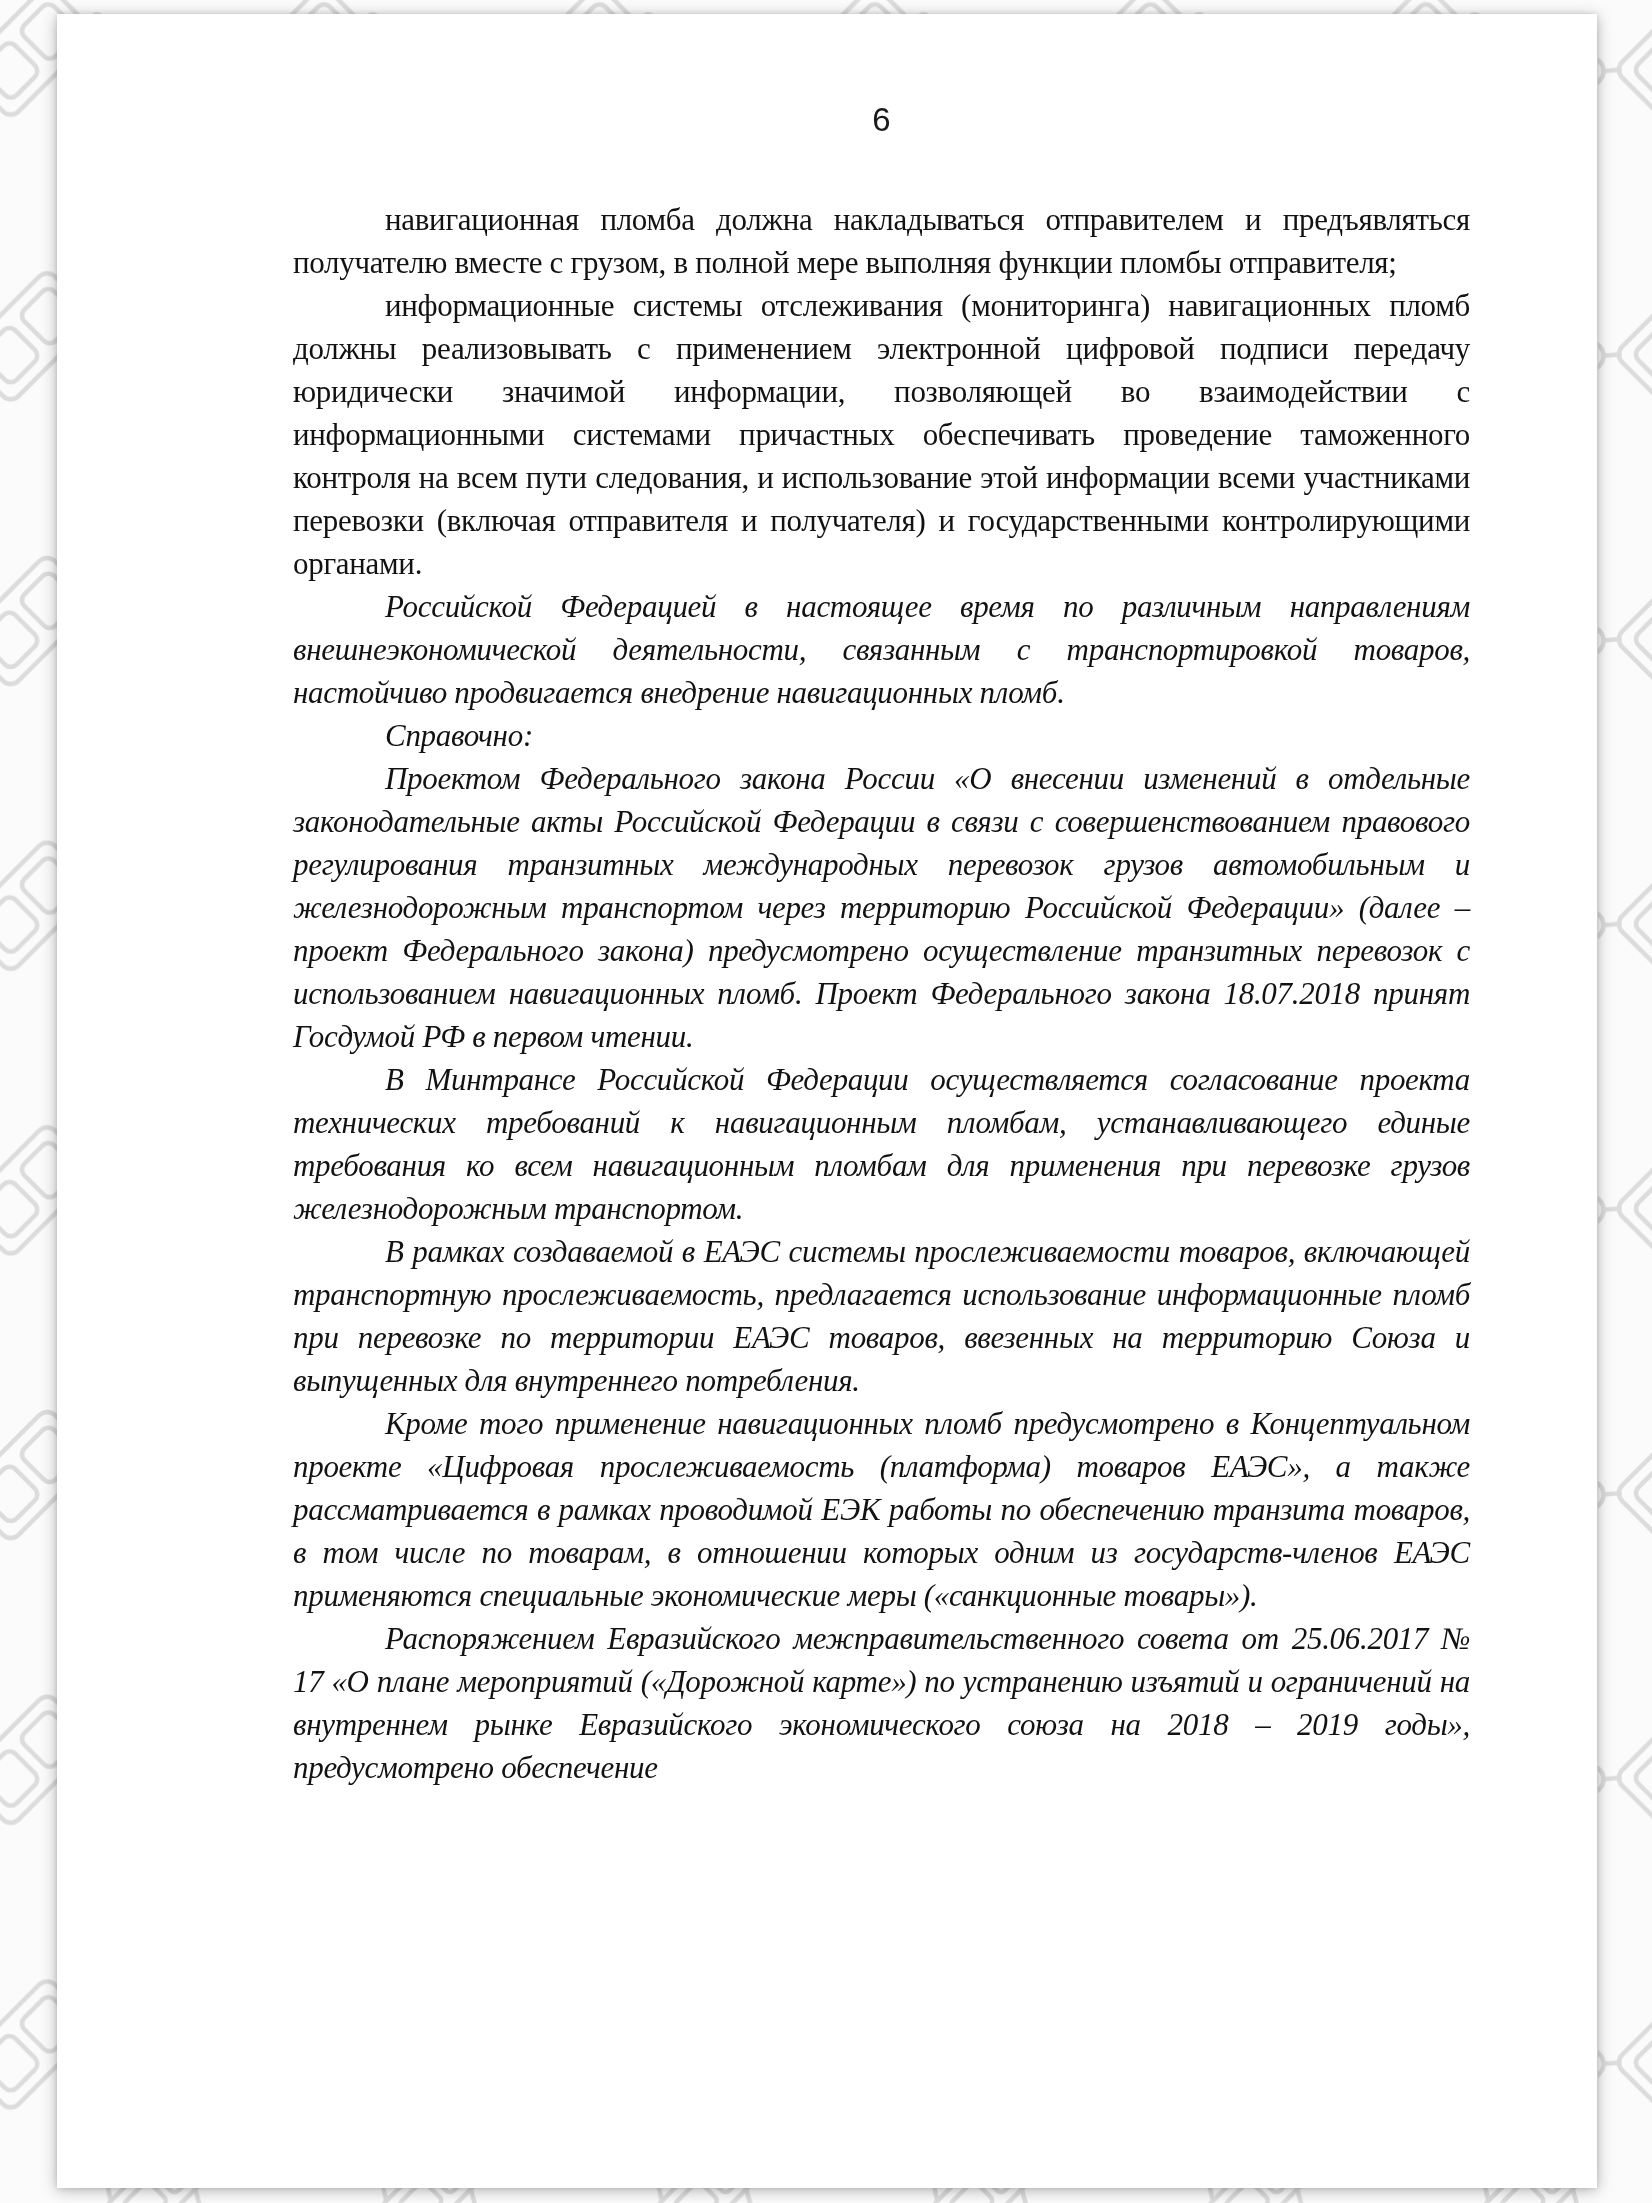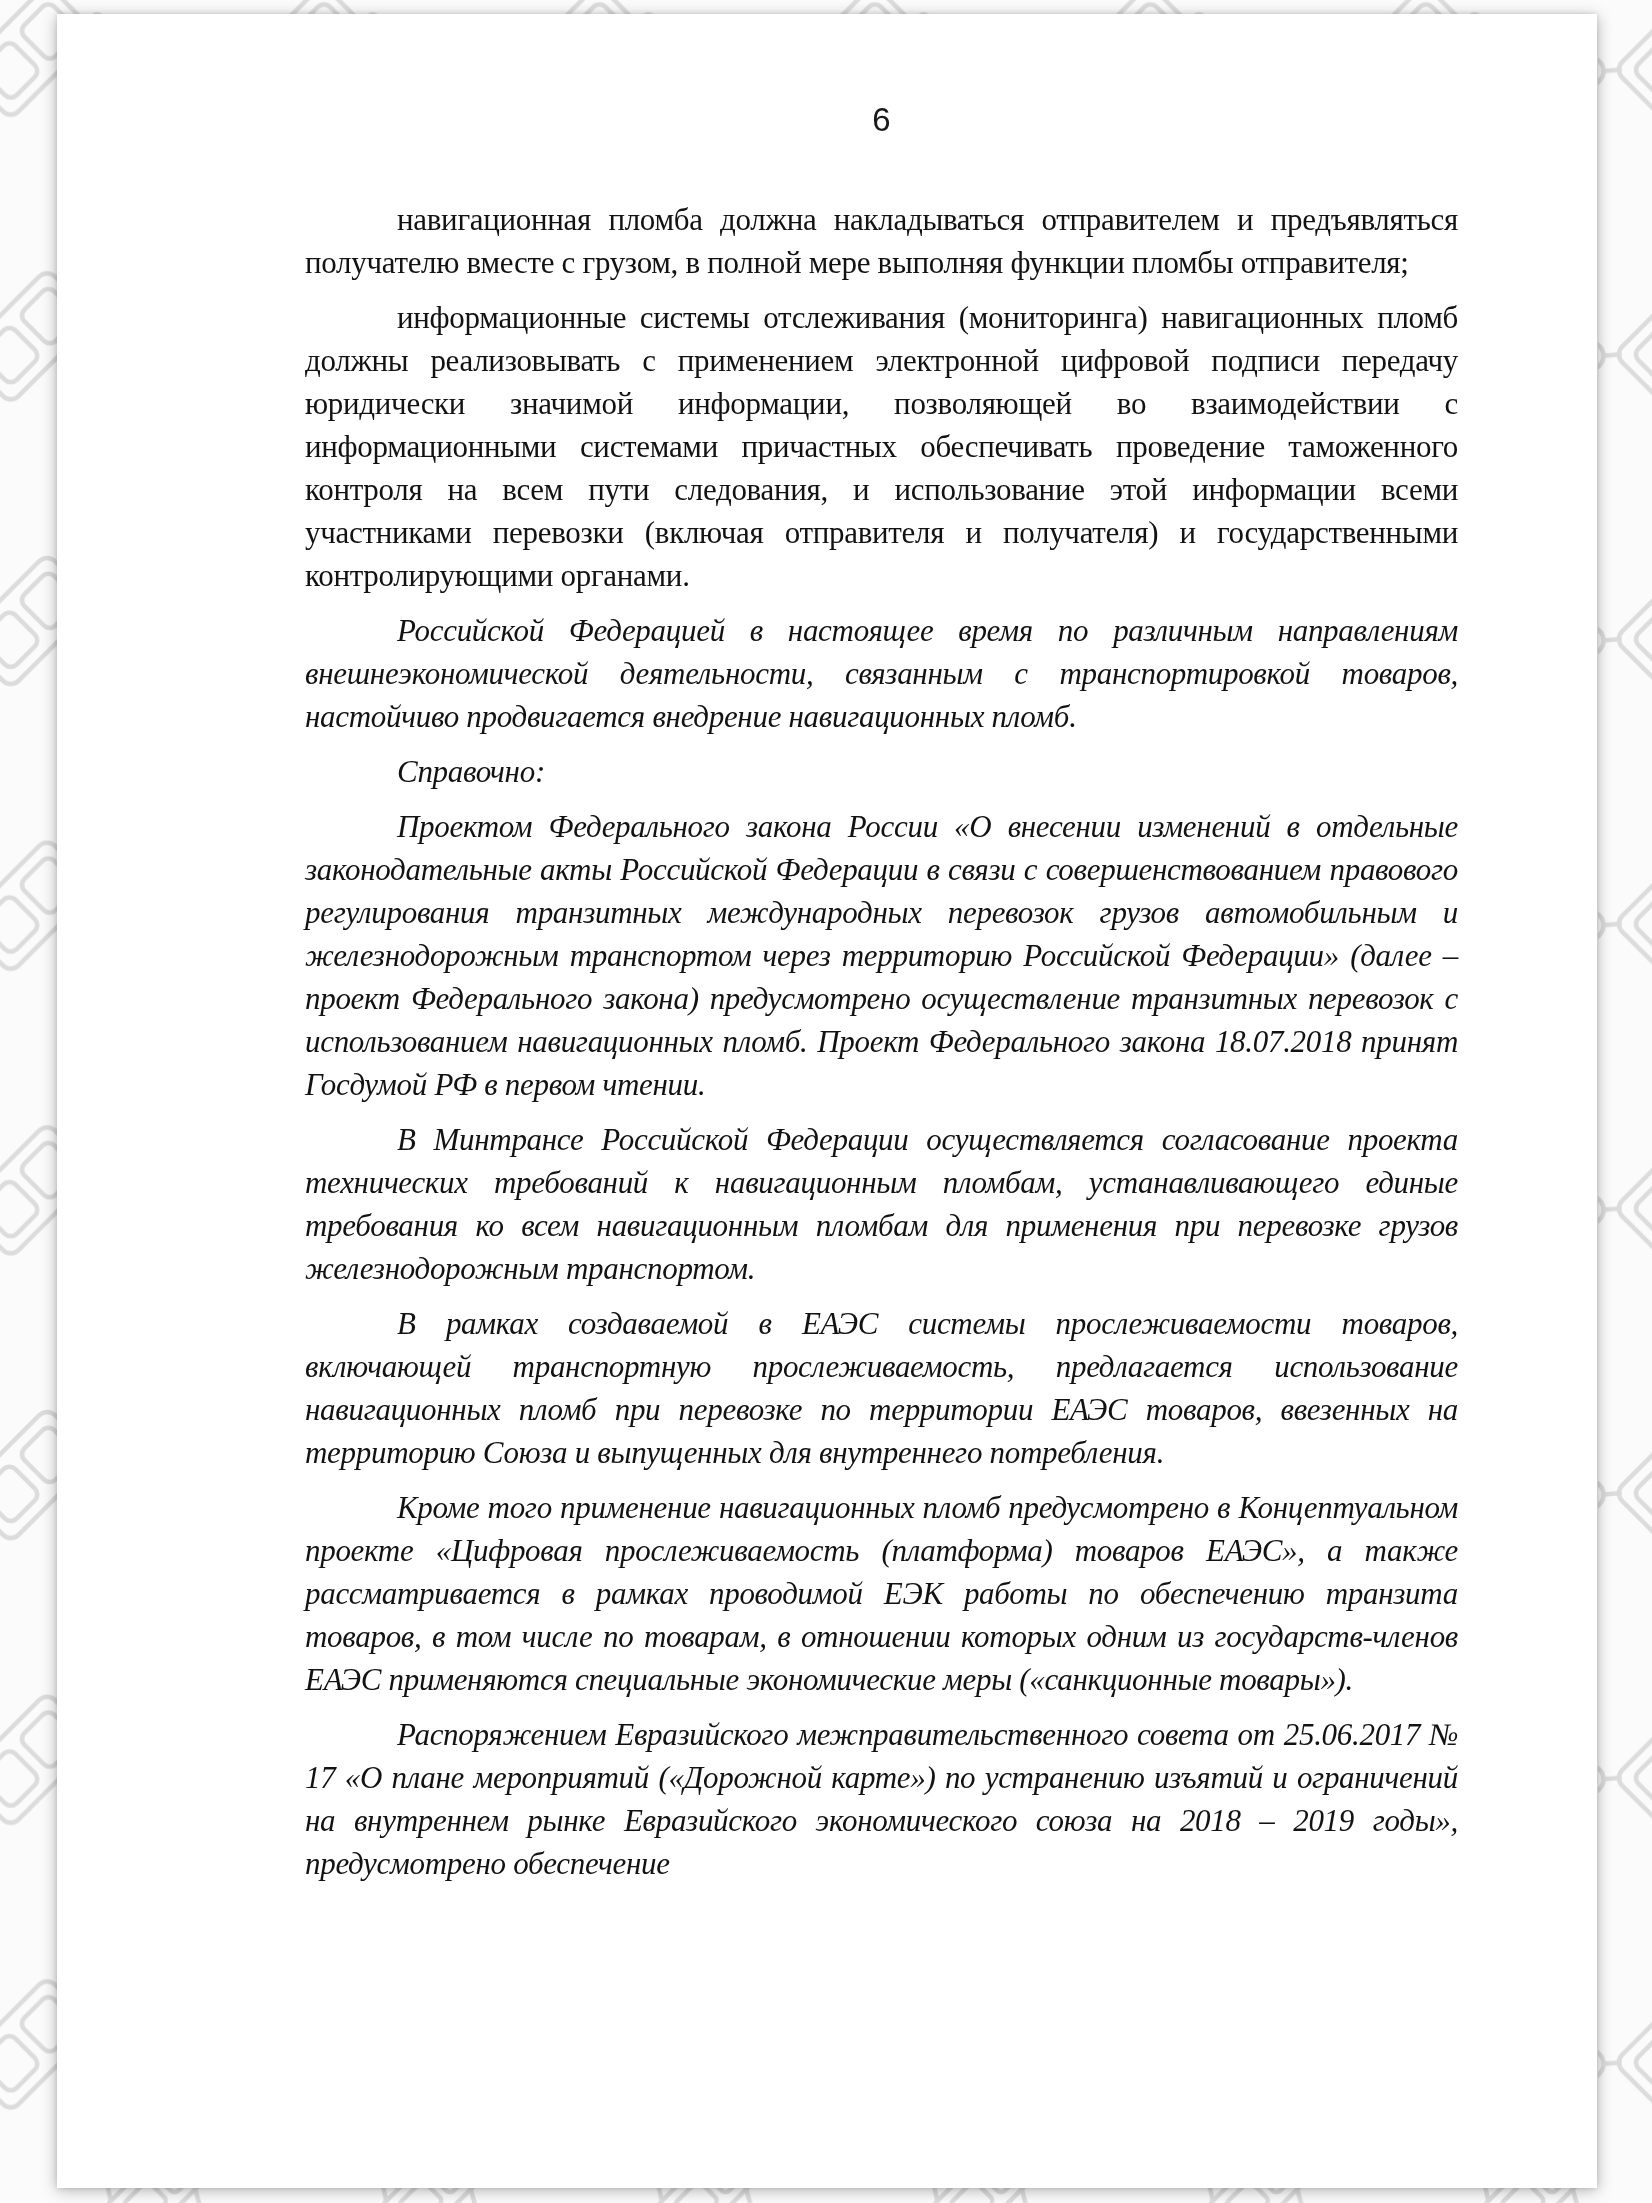--- a/index.html
+++ b/index.html
@@ -33,21 +33,21 @@
     font-family: "Liberation Sans", sans-serif;
     font-size: 33px;
     line-height: 35px;
     color: #1a1a1a;
   }
   .content {
     margin: 61px 0 0 236px;
     width: 1177px;
   }
   p.para {
-    margin: 12px;
+    margin: 0;
     text-indent: 92px;
     font-size: 31px;
     line-height: 43px;
     text-align: justify;
     color: #121212;
     letter-spacing: -0.3px;
   }
   p.italic { font-style: italic; }
 </style>
 </head>
@@ -88,19 +88,19 @@
 
   <div class="pageno">6</div>
 
   <div class="content">
     <p class="para">навигационная пломба  должна накладываться отправителем и предъявляться получателю вместе с грузом, в полной мере выполняя функции пломбы отправителя;</p>
     <p class="para">информационные системы отслеживания (мониторинга) навигационных пломб должны реализовывать с применением электронной цифровой подписи передачу юридически значимой информации, позволяющей во взаимодействии с информационными системами причастных обеспечивать проведение таможенного контроля на всем пути следования, и использование этой информации всеми участниками перевозки (включая отправителя и получателя) и государственными контролирующими органами.</p>
     <p class="para italic">Российской Федерацией в настоящее время по различным направлениям внешнеэкономической деятельности, связанным с транспортировкой товаров, настойчиво продвигается внедрение навигационных пломб.</p>
     <p class="para italic">Справочно:</p>
     <p class="para italic">Проектом Федерального закона России «О внесении изменений в отдельные законодательные акты Российской Федерации в связи с совершенствованием правового регулирования транзитных международных перевозок грузов автомобильным и железнодорожным транспортом через территорию Российской Федерации» (далее – проект Федерального закона) предусмотрено осуществление транзитных перевозок с использованием навигационных пломб. Проект Федерального закона 18.07.2018 принят Госдумой РФ в первом чтении.</p>
     <p class="para italic">В Минтрансе Российской Федерации осуществляется согласование проекта технических требований к навигационным пломбам, устанавливающего единые требования ко всем навигационным пломбам для применения при перевозке грузов железнодорожным транспортом.</p>
-    <p class="para italic">В рамках создаваемой в ЕАЭС системы прослеживаемости товаров, включающей транспортную прослеживаемость, предлагается использование навигационных пломб при перевозке по территории ЕАЭС товаров, ввезенных на территорию Союза и выпущенных для внутреннего потребления.</p>
+    <p class="para italic">В рамках создаваемой в ЕАЭС системы прослеживаемости товаров, включающей транспортную прослеживаемость, предлагается использование информационные пломб при перевозке по территории ЕАЭС товаров, ввезенных на территорию Союза и выпущенных для внутреннего потребления.</p>
     <p class="para italic">Кроме того применение навигационных пломб предусмотрено в Концептуальном проекте «Цифровая прослеживаемость (платформа) товаров ЕАЭС», а также рассматривается в рамках проводимой ЕЭК работы по обеспечению транзита товаров, в том числе по товарам, в отношении которых одним из государств-членов ЕАЭС применяются специальные экономические меры («санкционные товары»).</p>
     <p class="para italic">Распоряжением Евразийского межправительственного совета от 25.06.2017 № 17 «О плане мероприятий («Дорожной карте») по устранению изъятий и ограничений на внутреннем рынке Евразийского экономического союза на 2018 – 2019 годы», предусмотрено обеспечение</p>
   </div>
 
 </div>
 
 
 </body></html>

